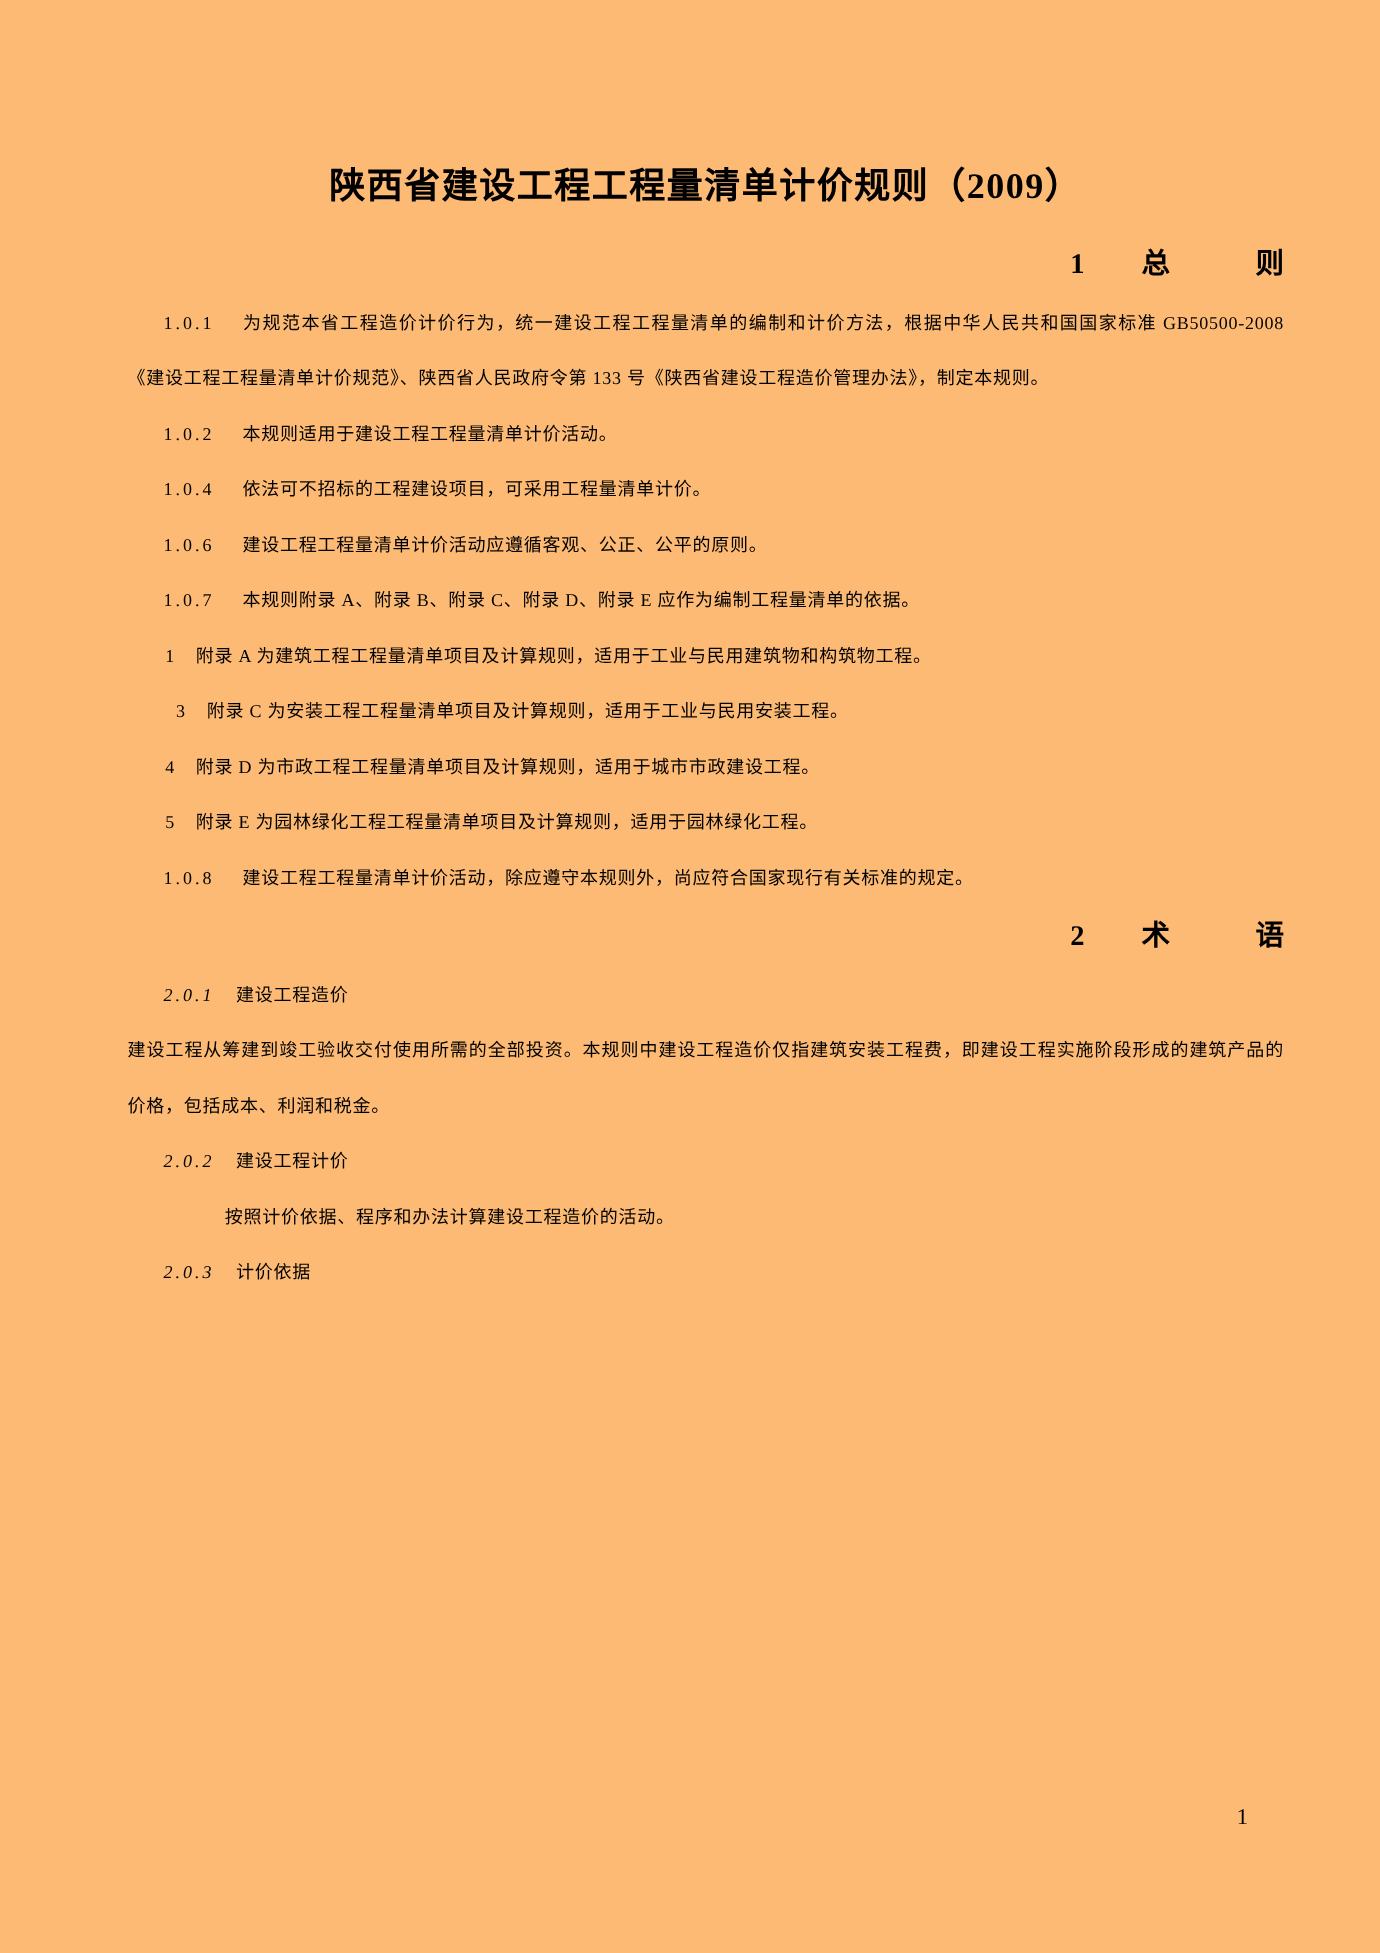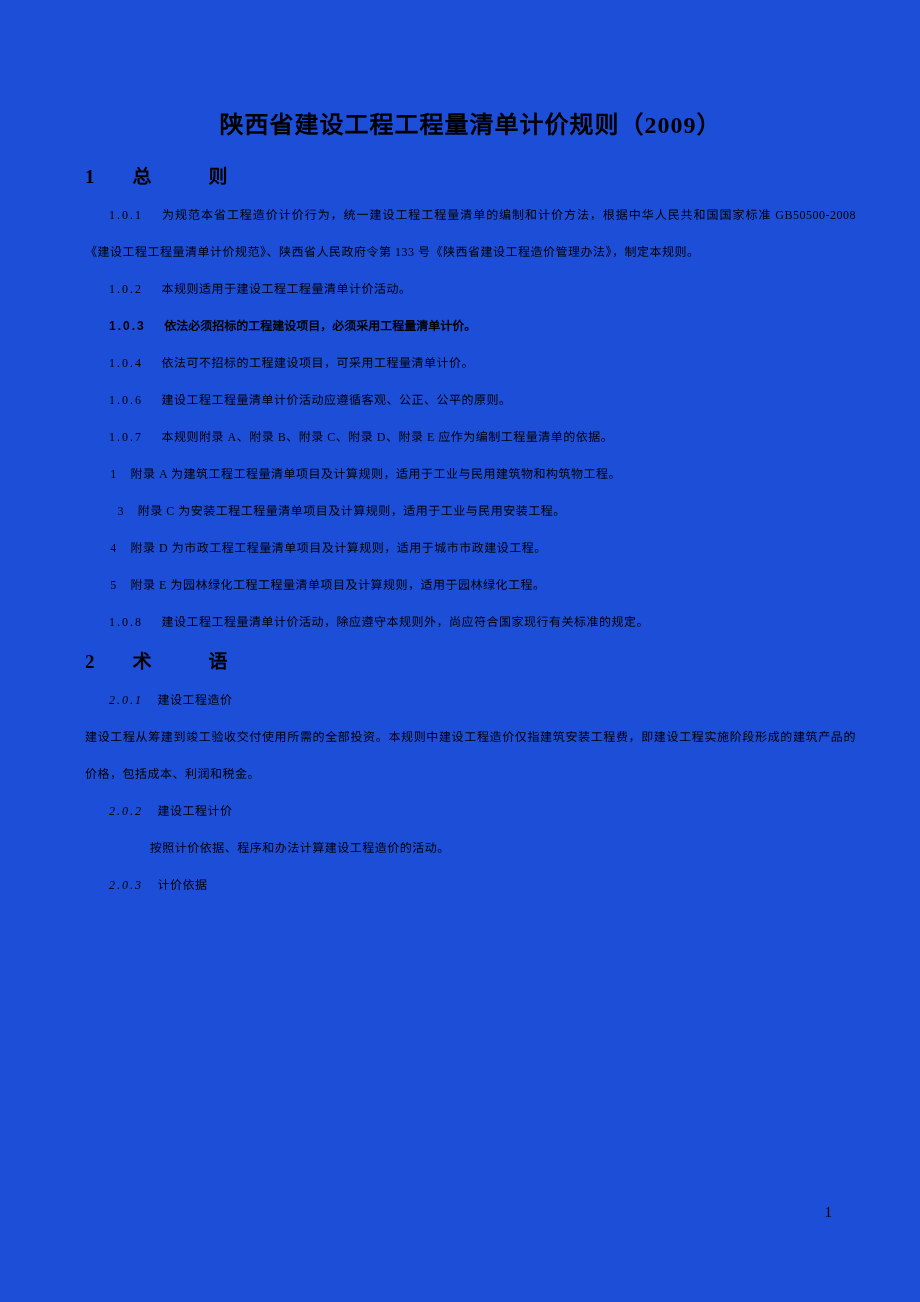--- a/index.html
+++ b/index.html
@@ -4,41 +4,41 @@
 <style>
   html, body {
     margin: 0;
     padding: 0;
     background: #ffffff;
   }
   .page {
     position: relative;
     width: 920px;
     height: 1302px;
-    background: #1d4ed8;
+    background: #fdba74;
     color: #000000;
     font-family: "Liberation Serif", serif;
     box-sizing: border-box;
     padding: 96px 64px 0 85px;
     overflow: hidden;
   }
   .doc-title {
     font-size: 24px;
     line-height: 42px;
     font-weight: bold;
     text-align: center;
     margin: 8px 0 12px 0;
     letter-spacing: 1px;
     white-space: nowrap;
   }
   .section-heading {
     font-size: 19px;
     line-height: 37px;
     font-weight: bold;
-    text-align: left;
+    text-align: right;
     margin: 2px 0 2px 0;
   }
   p {
     margin: 0;
     font-size: 12px;
     line-height: 37px;
     text-align: justify;
     letter-spacing: 0.5px;
   }
   p.clause { text-indent: 2em; }
@@ -75,21 +75,20 @@
 <div class="page">
 
   <h1 class="doc-title">陕西省建设工程工程量清单计价规则（2009）</h1>
 
   <h2 class="section-heading">1　　总　　　则</h2>
 
   <p class="clause"><span class="num">1.0.1</span><span>为规范本省工程造价计价行为，统一建设工程工程量清单的编制和计价方法，根据中华人民共和国国家标准 GB50500-2008《建设工程工程量清单计价规范》、陕西省人民政府令第 133 号《陕西省建设工程造价管理办法》，制定本规则。</span></p>
 
   <p class="clause"><span class="num">1.0.2</span><span>本规则适用于建设工程工程量清单计价活动。</span></p>
 
-  <p class="clause bold"><span class="num">1.0.3</span><span>依法必须招标的工程建设项目，必须采用工程量清单计价。</span></p>
 
   <p class="clause"><span class="num">1.0.4</span><span>依法可不招标的工程建设项目，可采用工程量清单计价。</span></p>
 
 
   <p class="clause"><span class="num">1.0.6</span><span>建设工程工程量清单计价活动应遵循客观、公正、公平的原则。</span></p>
 
   <p class="clause"><span class="num">1.0.7</span><span>本规则附录 A、附录 B、附录 C、附录 D、附录 E 应作为编制工程量清单的依据。</span></p>
 
   <p class="sub-item"><span class="num">1</span><span>附录 A 为建筑工程工程量清单项目及计算规则，适用于工业与民用建筑物和构筑物工程。</span></p>
 

